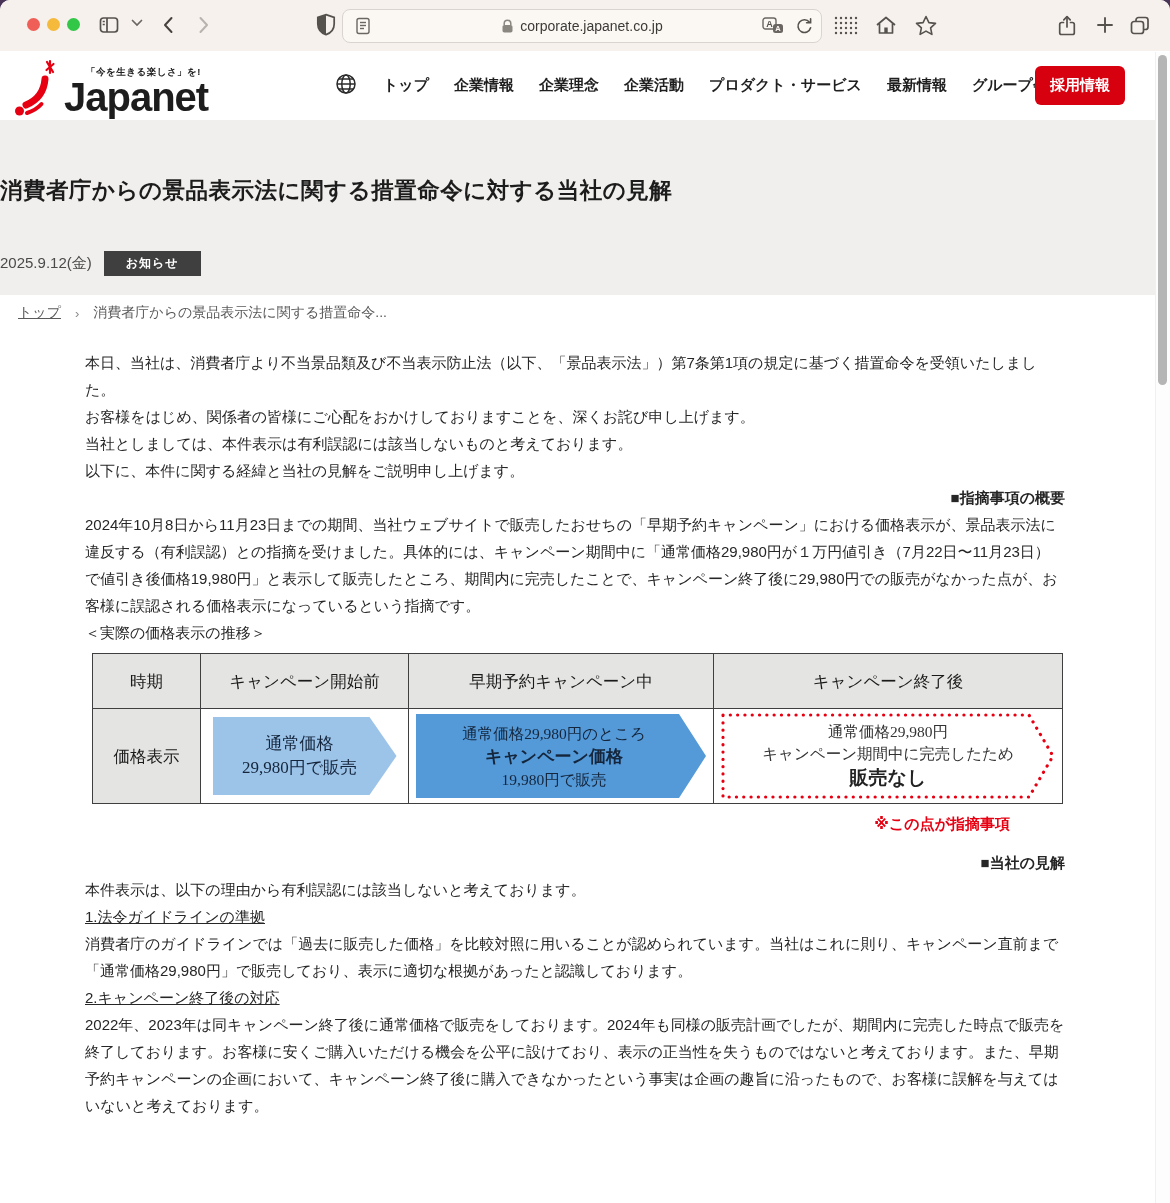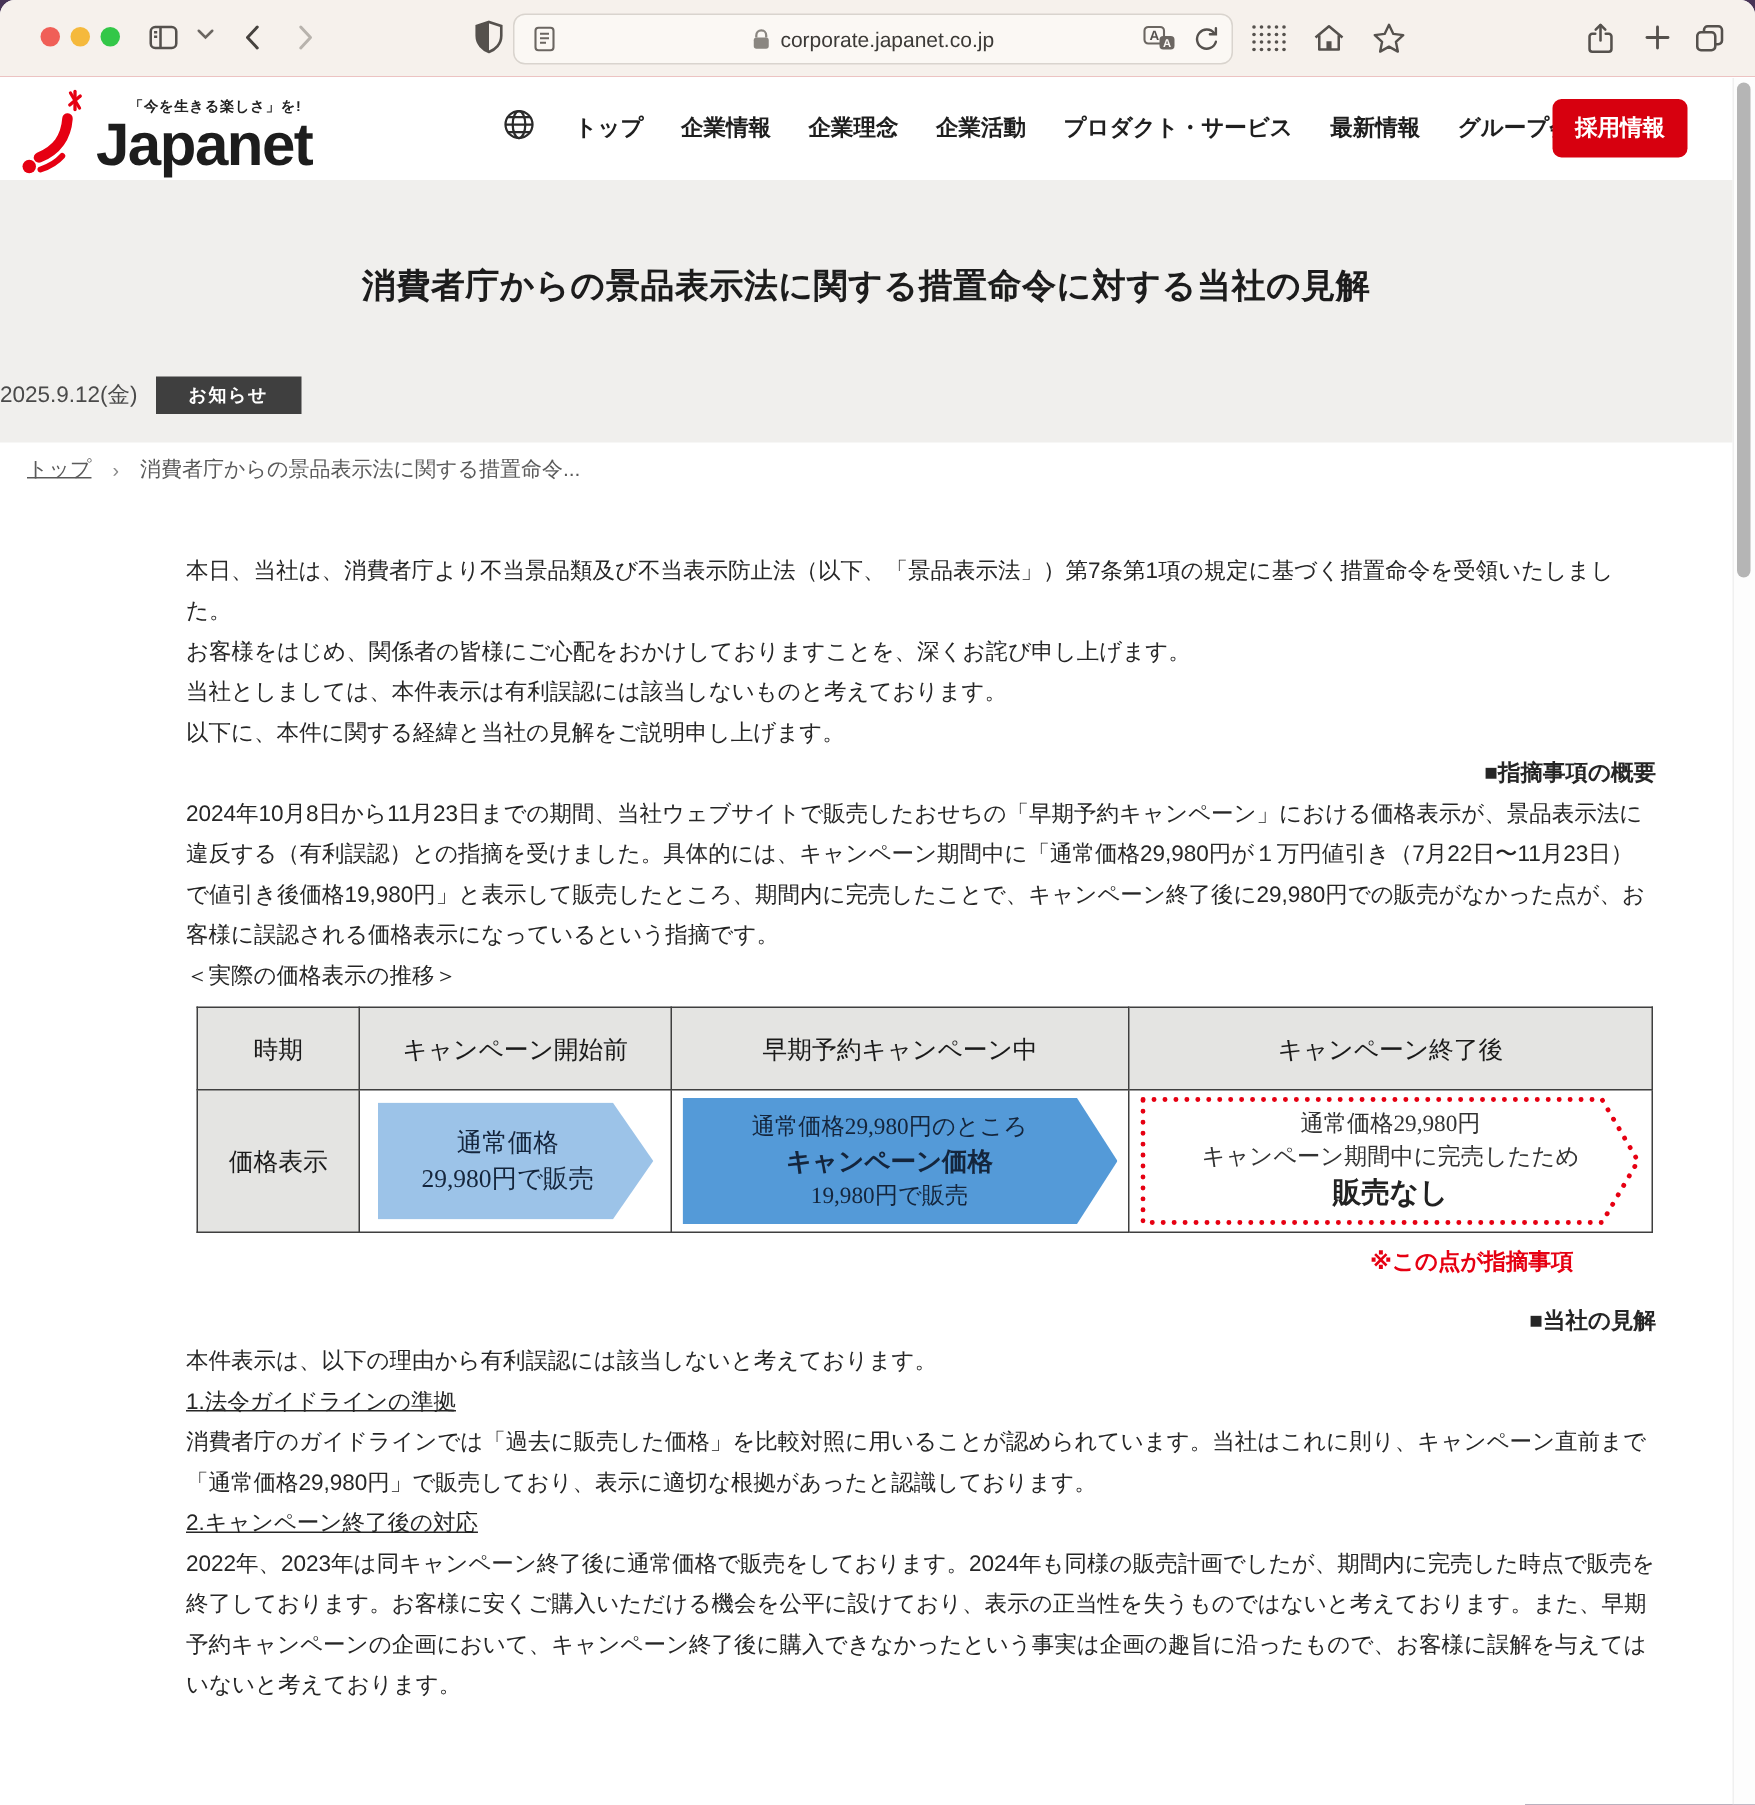--- a/index.html
+++ b/index.html
@@ -24,32 +24,32 @@
   .logo{position:absolute;left:14px;top:8px;display:flex;align-items:flex-end;gap:6px;}
   .logo-text-wrap{display:flex;flex-direction:column;line-height:1;}
   .logo-tagline{font-size:9.5px;font-weight:700;color:#222;letter-spacing:.5px;margin-left:22px;margin-bottom:1px;}
   .logo-name{font-size:40px;font-weight:700;color:#1d1d1d;letter-spacing:-1px;}
   .nav{position:absolute;left:334px;top:0;height:69px;display:flex;align-items:center;gap:25px;}
   .nav-item{font-size:15px;font-weight:700;color:#1f1f1f;white-space:nowrap;cursor:pointer;}
   .recruit-btn{position:absolute;left:1035px;top:15px;width:90px;height:39px;background:#d7000f;color:#fff;font-size:15px;font-weight:700;border:none;border-radius:6px;display:flex;align-items:center;justify-content:center;cursor:pointer;}
 
   
   .hero{position:absolute;left:0;top:120px;width:1170px;height:175px;background:#f0efed;}
-  .hero-title{position:absolute;left:0;top:55px;width:1155px;text-align:center;font-size:22.5px;font-weight:700;color:#1c1c1c;letter-spacing:.5px;}
+  .hero-title{position:absolute;left:0;top:55px;width:1155px;font-size:22.5px;font-weight:700;color:#1c1c1c;letter-spacing:.5px;}
   .hero-meta{position:absolute;left:0;top:131px;display:flex;align-items:center;}
   .hero-date{font-size:15px;color:#4a4a4a;}
   .hero-badge{margin-left:12px;background:#3f3f3f;color:#fff;font-size:12px;font-weight:700;letter-spacing:1px;padding:4px 22px;}
 
   
   .breadcrumb{position:absolute;left:18px;top:304px;display:flex;align-items:center;gap:14px;font-size:14px;color:#5a5a5a;}
   .crumb-home{text-decoration:underline;cursor:pointer;}
   .crumb-sep{color:#8a8a8a;font-size:13px;}
 
   
-  .article{position:absolute;left:85px;top:343px;width:980px;color:#262626;font-size:15px;line-height:27px;margin-left:39px;}
+  .article{position:absolute;left:85px;top:325px;width:980px;color:#262626;font-size:15px;line-height:27px;}
   .article p{margin:0;}
   .intro{margin-top:24px;}
   .sec-head{font-weight:700;margin-top:31px;text-align:right;}
   .u-head{text-decoration:underline;margin-top:49px;}
   .tbl-caption{margin-top:36px;}
 
   
   table.price{border-collapse:collapse;margin-top:7px;table-layout:fixed;width:970px;margin-left:7px;}
   table.price th,table.price td{border:1.6px solid #3f3f3f;padding:0;text-align:center;vertical-align:middle;}
   table.price th{background:#e4e4e2;font-weight:400;font-family:"Liberation Serif","DejaVu Serif",serif;font-size:16.5px;height:54px;color:#1a1a1a;}

